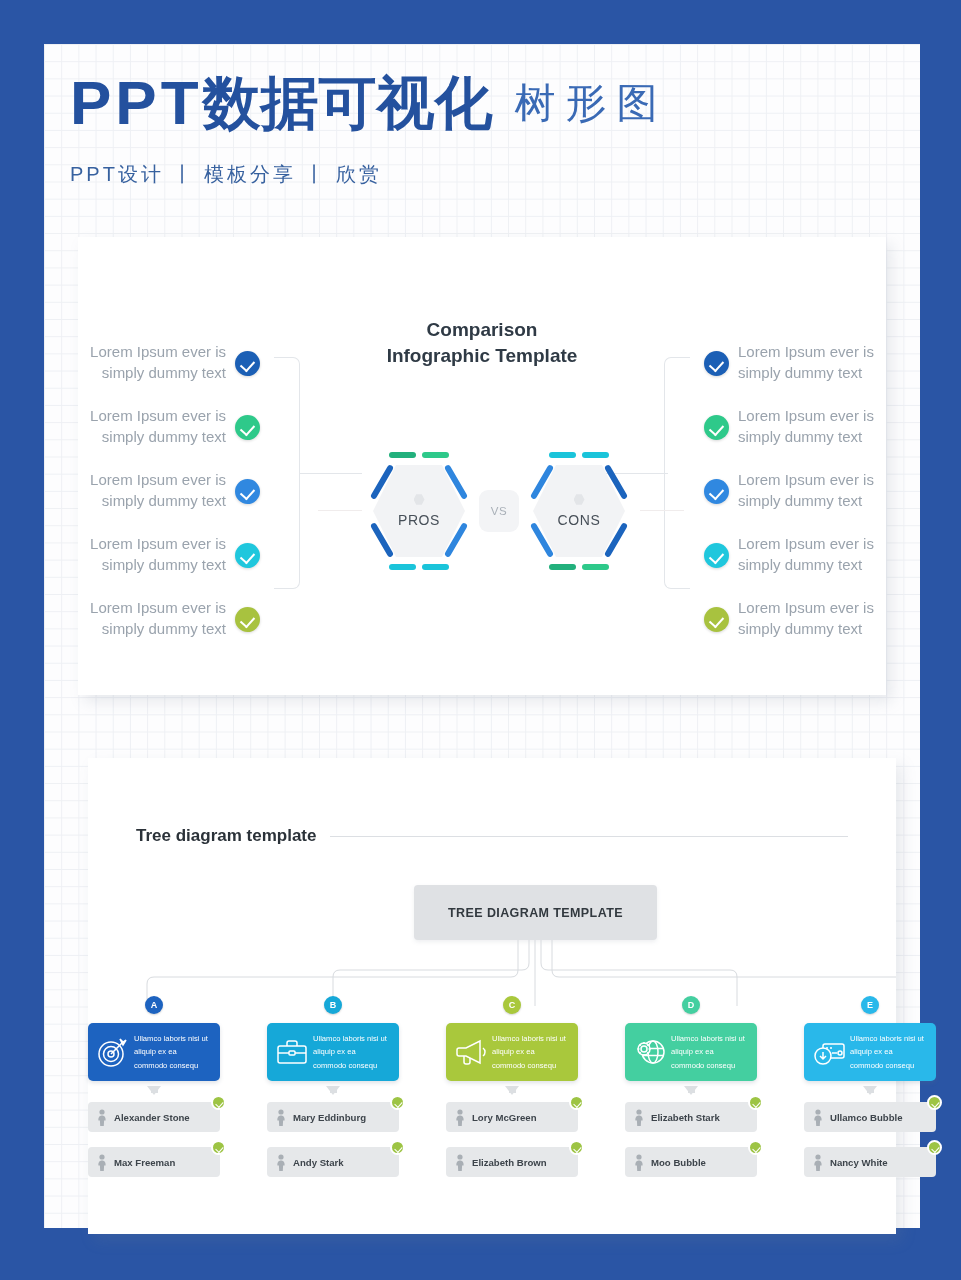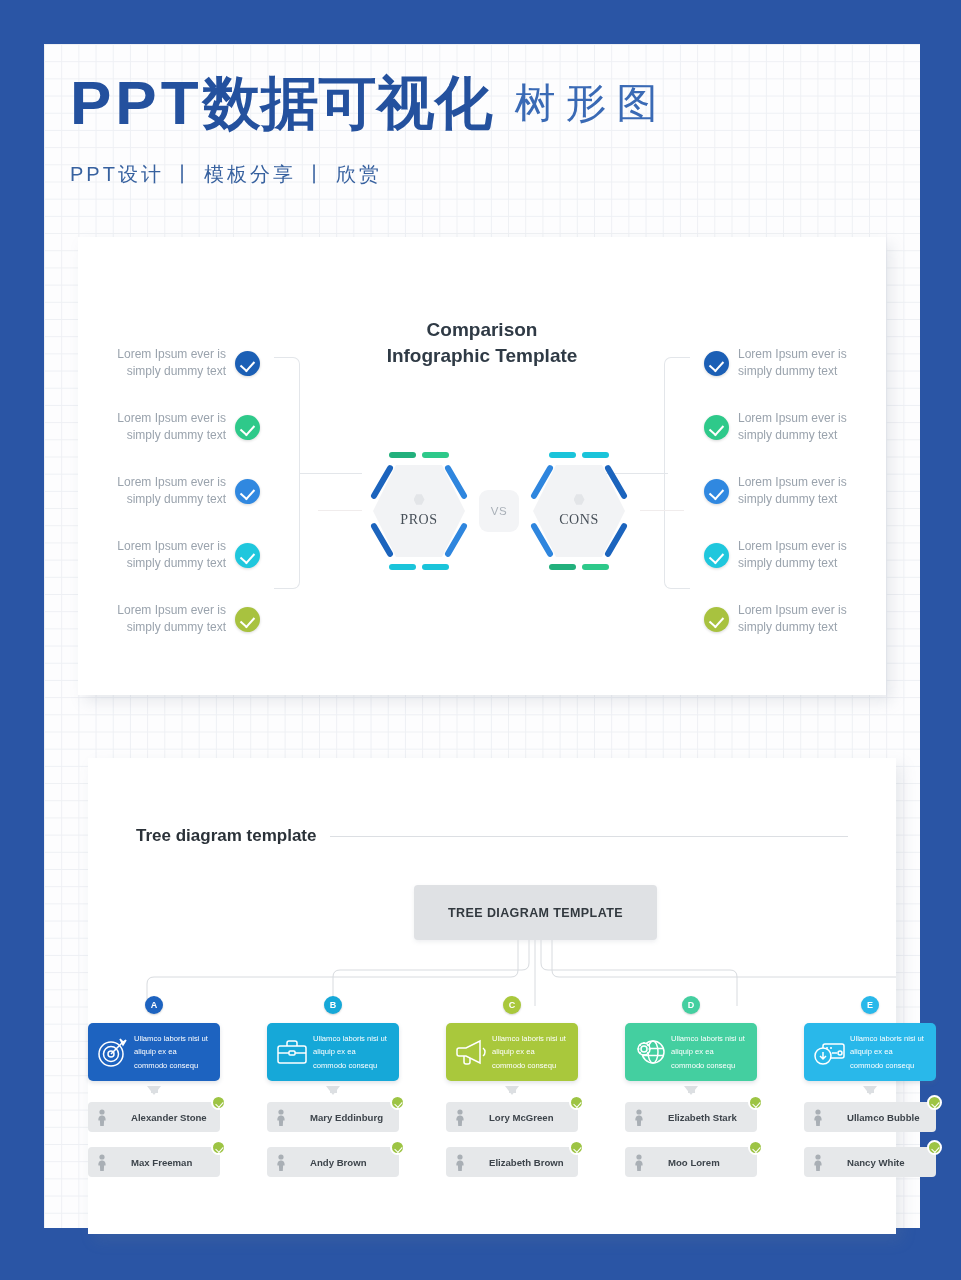--- a/index.html
+++ b/index.html
@@ -66,21 +66,21 @@
   }
 
   
   .lst { position: absolute; top: 94px; width: 172px; }
   .lst-left  { left: 10px;  }
   .lst-right { left: 626px; }
   .lrow { position: relative; height: 64px; display: flex; align-items: center; }
   .lst-left  .lrow { flex-direction: row; }
   .lst-right .lrow { flex-direction: row-reverse; }
   .ltext {
-    flex: 1; font-size: 12px; color: #9aa3ad; line-height: 1.38;
+    flex: 1; font-size: 15px; color: #9aa3ad; line-height: 1.38;
   }
   .lst-left  .ltext { text-align: right; padding-right: 9px; }
   .lst-right .ltext { text-align: left;  padding-left: 9px; }
   .chk {
     width: 25px; height: 25px; border-radius: 50%;
     flex: 0 0 25px; position: relative;
     box-shadow: 0 1px 3px rgba(0,0,0,0.16);
   }
   .chk::after {
     content: ""; position: absolute;
@@ -92,21 +92,21 @@
   .brk {
     position: absolute; top: 120px; width: 26px; height: 232px;
     border-top: 1px solid #e3e6ea;
     border-bottom: 1px solid #e3e6ea;
   }
   .brk.l { left: 196px; border-right: 1px solid #e3e6ea; border-top-right-radius: 7px; border-bottom-right-radius: 7px; }
   .brk.r { left: 586px; border-left: 1px solid #e3e6ea; border-top-left-radius: 7px; border-bottom-left-radius: 7px; }
   .tick { position: absolute; height: 1px; background: #e3e6ea; }
 
   
-  .hexwrap { position: absolute; top: 212px; font-family: Liberation Serif, serif; }
+  .hexwrap { position: absolute; top: 212px; }
   .hex-pros { left: 281px; }
   .hex-cons { left: 441px; }
   .hexbox { position: relative; width: 120px; height: 124px; }
   .hex-inner {
     position: absolute; left: 14px; top: 14px;
     width: 92px; height: 96px; background: #f2f3f5;
     clip-path: polygon(25% 2%, 75% 2%, 100% 50%, 75% 98%, 25% 98%, 0% 50%);
     display: flex; flex-direction: column;
     align-items: center; justify-content: center;
   }
@@ -182,21 +182,21 @@
   }
   .person {
     position: absolute; left: 0; width: 132px; height: 30px;
     background: #e6e8ea; border-radius: 4px;
     display: flex; align-items: center; padding-left: 8px;
   }
   .person.p1 { top: 106px; }
   .person.p2 { top: 151px; }
   .p-icon { flex: 0 0 12px; height: 17px; margin-right: 6px; }
   .p-icon svg { width: 12px; height: 17px; display: block; }
-  .p-name { font-size: 9.6px; font-weight: 700; color: #3d444b; white-space: nowrap; margin-left: 17px; }
+  .p-name { font-size: 9.6px; font-weight: 700; color: #3d444b; white-space: nowrap; }
   .p-chk {
     position: absolute; right: -6px; top: -7px;
     width: 15px; height: 15px; border-radius: 50%;
     background: #9dc444; border: 2px solid #fff;
   }
   .p-chk::after {
     content: ""; position: absolute;
     left: 4px; top: 3px; width: 3.5px; height: 6px;
     border: solid #fff; border-width: 0 1.6px 1.6px 0;
     transform: rotate(42deg);
@@ -397,21 +397,21 @@
           <span class="p-name">Mary Eddinburg</span>
           <span class="p-chk"></span>
         </div>
         <div class="person p2">
           <span class="p-icon">
             <svg viewBox="0 0 12 17">
                 <circle cx="6" cy="3" r="2.6" fill="#a9afb5"></circle>
                 <path d="M6 6.4 C3.2 6.4 2.2 8.6 2.4 11.5 L3.9 11.5 L4.2 17 L7.8 17 L8.1 11.5 L9.6 11.5 C9.8 8.6 8.8 6.4 6 6.4 Z" fill="#a9afb5"></path>
               </svg>
           </span>
-          <span class="p-name">Andy Brown</span>
+          <span class="p-name">Andy Stark</span>
           <span class="p-chk"></span>
         </div>
       </div>
 
       <div class="col" style="left:358px; top:238px;">
         <div class="badge" style="background:#a9c83c">C</div>
         <div class="node" style="background:#a9c83c">
           <span class="node-icon">
             <svg viewBox="0 0 34 34">
                 <g fill="none" stroke="#fff" stroke-width="1.5">
@@ -474,21 +474,21 @@
           <span class="p-name">Elizabeth Stark</span>
           <span class="p-chk"></span>
         </div>
         <div class="person p2">
           <span class="p-icon">
             <svg viewBox="0 0 12 17">
                 <circle cx="6" cy="3" r="2.6" fill="#a9afb5"></circle>
                 <path d="M6 6.4 C3.2 6.4 2.2 8.6 2.4 11.5 L3.9 11.5 L4.2 17 L7.8 17 L8.1 11.5 L9.6 11.5 C9.8 8.6 8.8 6.4 6 6.4 Z" fill="#a9afb5"></path>
               </svg>
           </span>
-          <span class="p-name">Moo Lorem</span>
+          <span class="p-name">Moo Bubble</span>
           <span class="p-chk"></span>
         </div>
       </div>
 
       <div class="col" style="left:716px; top:238px;">
         <div class="badge" style="background:#29b8ea">E</div>
         <div class="node" style="background:#29b8ea">
           <span class="node-icon">
             <svg viewBox="0 0 34 34">
                 <g fill="none" stroke="#fff" stroke-width="1.5">

